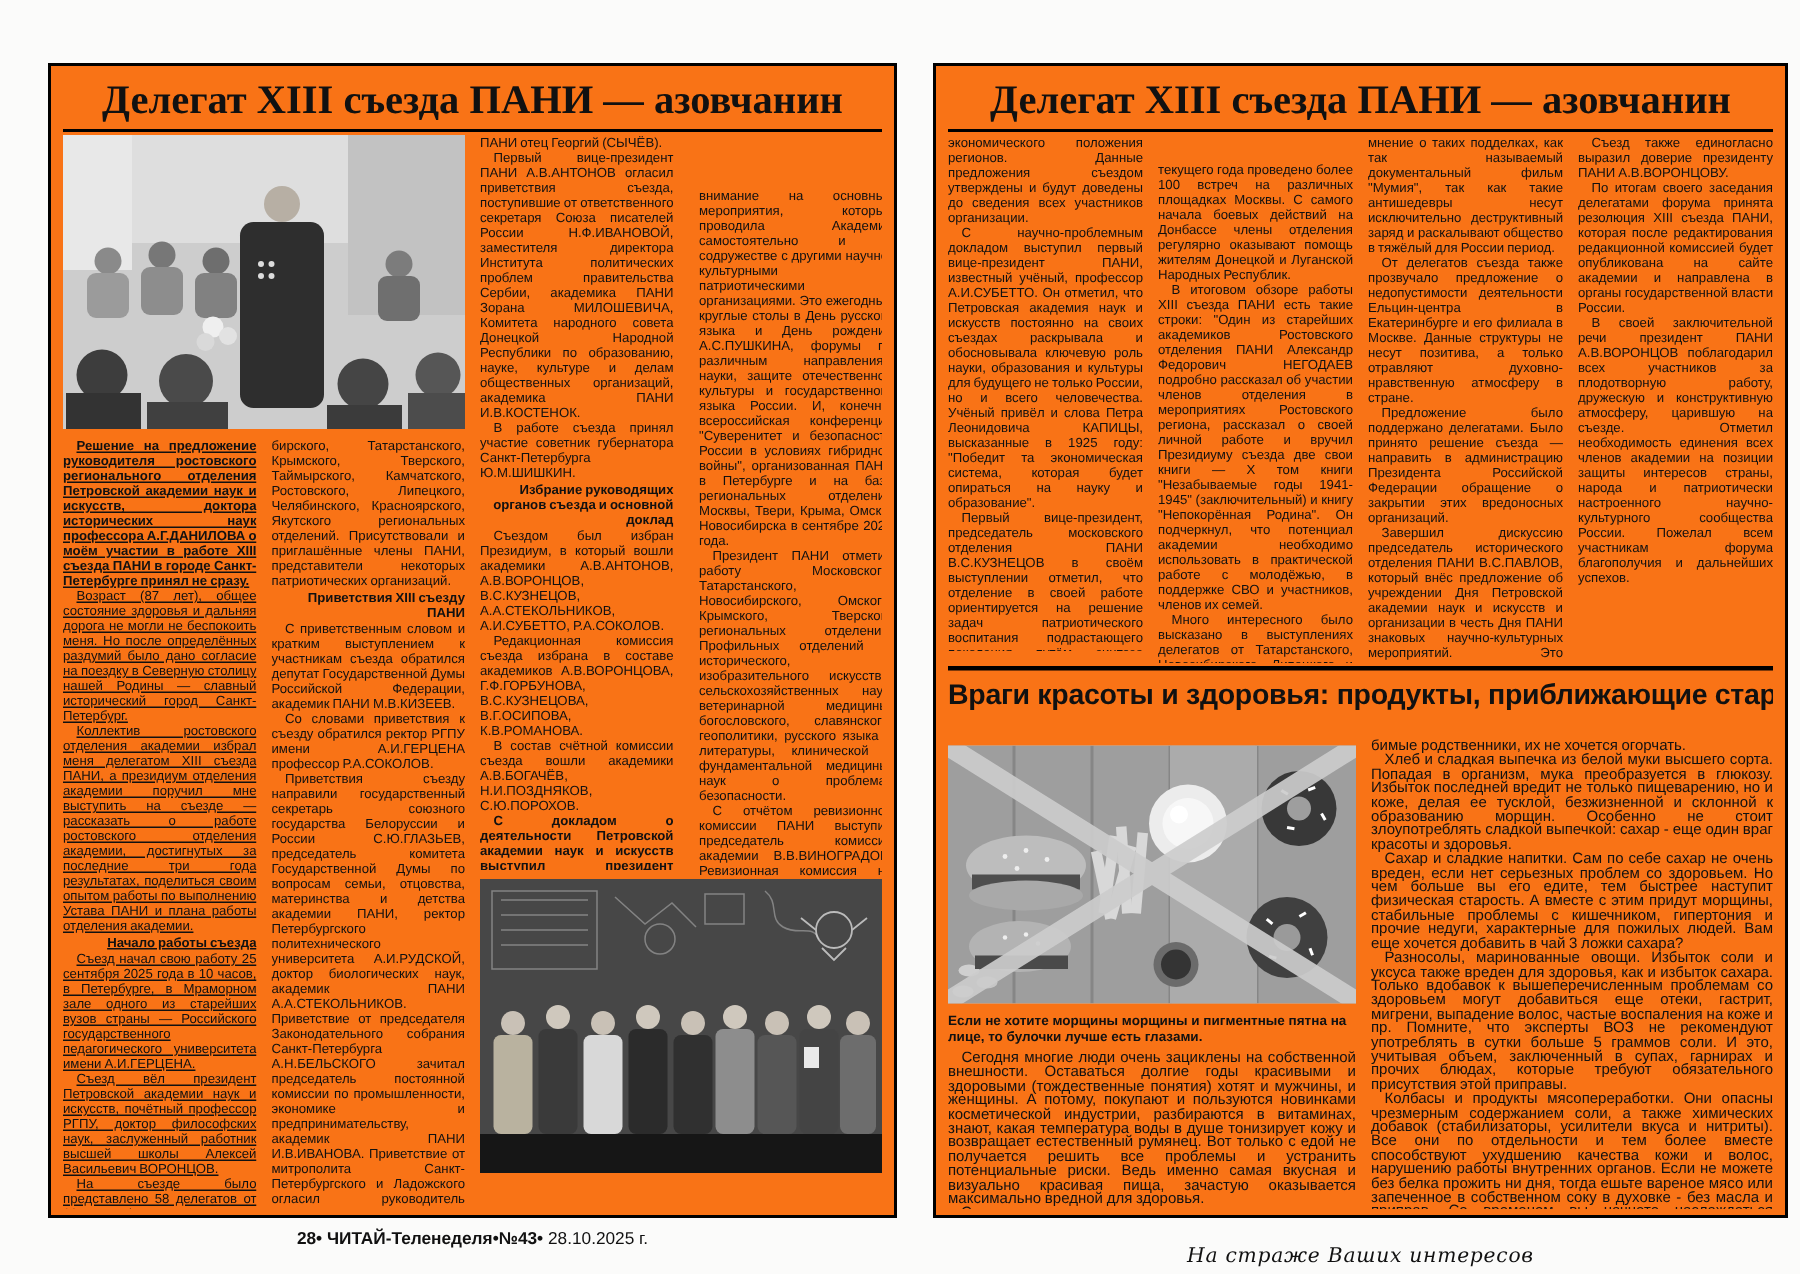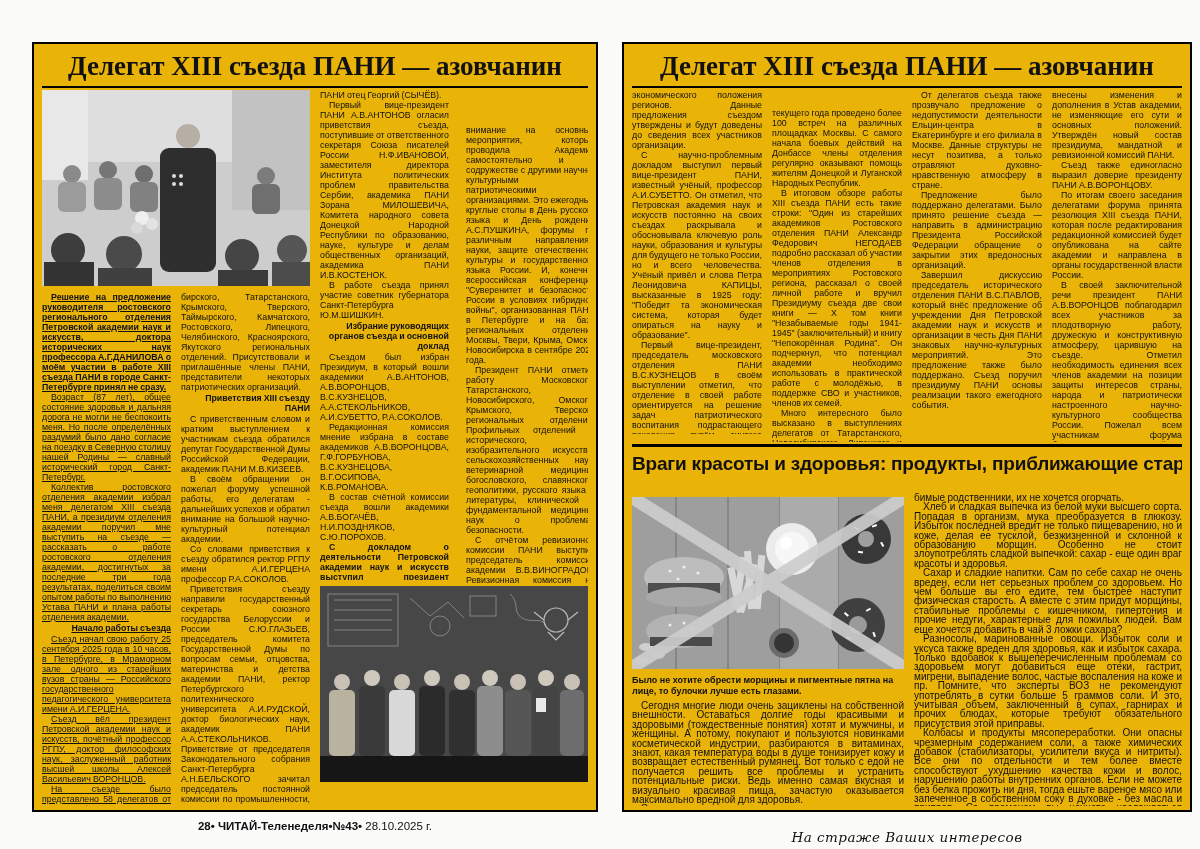--- a/index.html
+++ b/index.html
@@ -1,17 +1,17 @@
 <!DOCTYPE html>
 <html lang="ru"><head>
 <meta charset="utf-8">
 <style>
   html,body{margin:0;padding:0;}
   body{width:1200px;height:849px;background:#fbfbfa;font-family:"Liberation Sans",sans-serif;color:#111;position:relative;overflow:hidden;}
-  .page{position:absolute;top:42px;background:#eab308;border:2px solid #000;box-sizing:border-box;padding:0 8px;}
+  .page{position:absolute;top:42px;background:#f97316;border:2px solid #000;box-sizing:border-box;padding:0 8px;}
   .pageL{left:32px;width:566px;height:770px;}
   .pageR{left:622px;width:570px;height:770px;}
   .masthead{margin:0;height:36px;padding-top:6px;border-bottom:2px solid #000;
     font-family:"Liberation Serif",serif;font-weight:bold;font-size:27px;line-height:32px;
     text-align:center;white-space:nowrap;overflow:hidden;}
   .pbody{position:relative;height:718px;overflow:hidden;}
   .col{position:absolute;overflow:hidden;text-align:justify;font-size:8.8px;line-height:10px;word-spacing:-0.4px;}
   .col p{margin:0;}
   .para{text-indent:9px;}
   .para.cont{text-indent:0;}
@@ -94,31 +94,30 @@
         <p class="para p">Коллектив ростовского отделения академии избрал меня делегатом XIII съезда ПАНИ, а президиум отделения академии поручил мне выступить на съезде — рассказать о работе ростовского отделения академии, достигнутых за последние три года результатах, поделиться своим опытом работы по выполнению Устава ПАНИ и плана работы отделения академии.</p>
         <p class="para h">Начало работы съезда</p>
         <p class="para p">Съезд начал свою работу 25 сентября 2025 года в 10 часов, в Петербурге, в Мраморном зале одного из старейших вузов страны — Российского государственного педагогического университета имени А.И.ГЕРЦЕНА.</p>
         <p class="para p">Съезд вёл президент Петровской академии наук и искусств, почётный профессор РГПУ, доктор философских наук, заслуженный работник высшей школы Алексей Васильевич ВОРОНЦОВ.</p>
         <p class="para p">На съезде было представлено 58 делегатов от 28 профессиональных и региональных отделений академии, в том числе Московского, Новоси-</p>
       </div>
     <div class="col c-l2">
         <p class="para cont">бирского, Татарстанского, Крымского, Тверского, Таймырского, Камчатского, Ростовского, Липецкого, Челябинского, Красноярского, Якутского региональных отделений. Присутствовали и приглашённые члены ПАНИ, представители некоторых патриотических организаций.</p>
         <p class="para h">Приветствия XIII съезду ПАНИ</p>
         <p class="para p">С приветственным словом и кратким выступлением к участникам съезда обратился депутат Государственной Думы Российской Федерации, академик ПАНИ М.В.КИЗЕЕВ.</p>
-        <p class="para p">В своём обращении он пожелал форуму успешной работы, его делегатам - дальнейших успехов и обратил внимание на большой научно-культурный потенциал академии.</p>
         <p class="para p">Со словами приветствия к съезду обратился ректор РГПУ имени А.И.ГЕРЦЕНА профессор Р.А.СОКОЛОВ.</p>
         <p class="para p">Приветствия съезду направили государственный секретарь союзного государства Белоруссии и России С.Ю.ГЛАЗЬЕВ, председатель комитета Государственной Думы по вопросам семьи, отцовства, материнства и детства академии ПАНИ, ректор Петербургского политехнического университета А.И.РУДСКОЙ, доктор биологических наук, академик ПАНИ А.А.СТЕКОЛЬНИКОВ. Приветствие от председателя Законодательного собрания Санкт-Петербурга А.Н.БЕЛЬСКОГО зачитал председатель постоянной комиссии по промышленности, экономике и предпринимательству, академик ПАНИ И.В.ИВАНОВА. Приветствие от митрополита Санкт-Петербургского и Ладожского огласил руководитель Богословского отделения</p>
       </div>
     <div class="col c-l3">
         <p class="para cont">ПАНИ отец Георгий (СЫЧЁВ).</p>
         <p class="para p">Первый вице-президент ПАНИ А.В.АНТОНОВ огласил приветствия съезда, поступившие от ответственного секретаря Союза писателей России Н.Ф.ИВАНОВОЙ, заместителя директора Института политических проблем правительства Сербии, академика ПАНИ Зорана МИЛОШЕВИЧА, Комитета народного совета Донецкой Народной Республики по образованию, науке, культуре и делам общественных организаций, академика ПАНИ И.В.КОСТЕНОК.</p>
         <p class="para p">В работе съезда принял участие советник губернатора Санкт-Петербурга Ю.М.ШИШКИН.</p>
         <p class="para h">Избрание руководящих органов съезда и основной доклад</p>
         <p class="para p">Съездом был избран Президиум, в который вошли академики А.В.АНТОНОВ, А.В.ВОРОНЦОВ, В.С.КУЗНЕЦОВ, А.А.СТЕКОЛЬНИКОВ, А.И.СУБЕТТО, Р.А.СОКОЛОВ.</p>
-        <p class="para p">Редакционная комиссия мнение избрана в составе академиков А.В.ВОРОНЦОВА, Г.Ф.ГОРБУНОВА, В.С.КУЗНЕЦОВА, В.Г.ОСИПОВА, К.В.РОМАНОВА.</p>
+        <p class="para p">Редакционная комиссия съезда избрана в составе академиков А.В.ВОРОНЦОВА, Г.Ф.ГОРБУНОВА, В.С.КУЗНЕЦОВА, В.Г.ОСИПОВА, К.В.РОМАНОВА.</p>
         <p class="para p">В состав счётной комиссии съезда вошли академики А.В.БОГАЧЁВ, Н.И.ПОЗДНЯКОВ, С.Ю.ПОРОХОВ.</p>
         <p class="para b">С докладом о деятельности Петровской академии наук и искусств выступил президент академии А.В. ВОРОНЦОВ. Он отметил, что в указанный период академия продолжила курс на укрепление суверенитета и безопасности России, поддержку патриотического настроения работников науки и культуры.</p>
       </div>
     <div class="col c-l4">
         <p class="para cont">внимание на основные мероприятия, которые проводила Академия самостоятельно и в содружестве с другими научно-культурными и патриотическими организациями. Это ежегодные круглые столы в День русского языка и День рождения А.С.ПУШКИНА, форумы по различным направлениям науки, защите отечественной культуры и государственного языка России. И, конечно, всероссийская конференция "Суверенитет и безопасность России в условиях гибридной войны", организованная ПАНИ в Петербурге и на базе региональных отделений Москвы, Твери, Крыма, Омска, Новосибирска в сентябре 2024 года.</p>
         <p class="para p">Президент ПАНИ отметил работу Московского, Татарстанского, Новосибирского, Омского, Крымского, Тверского региональных отделений. Профильных отделений -- исторического, изобразительного искусства, сельскохозяйственных наук, ветеринарной медицины, богословского, славянского, геополитики, русского языка и литературы, клинической и фундаментальной медицины, наук о проблемах безопасности.</p>
         <p class="para p">С отчётом ревизионной комиссии ПАНИ выступил председатель комиссии академии В.В.ВИНОГРАДОВ. Ревизионная комиссия не выявила нарушений российского законодательства в ходе работы академии. С учётом роста цен председатель ревизионной комиссии предложил несколько увеличить размеры вступительных взносов и варьировать ежегодные взносы с учётом</p>
       </div>
     <figure class="ph ph2">
       <svg width="268" height="196" viewBox="0 0 268 196" xmlns="http://www.w3.org/2000/svg">
@@ -169,26 +168,26 @@
         <p class="para cont">экономического положения регионов. Данные предложения съездом утверждены и будут доведены до сведения всех участников организации.</p>
         <p class="para p">С научно-проблемным докладом выступил первый вице-президент ПАНИ, известный учёный, профессор А.И.СУБЕТТО. Он отметил, что Петровская академия наук и искусств постоянно на своих съездах раскрывала и обосновывала ключевую роль науки, образования и культуры для будущего не только России, но и всего человечества. Учёный привёл и слова Петра Леонидовича КАПИЦЫ, высказанные в 1925 году: "Победит та экономическая система, которая будет опираться на науку и образование".</p>
         <p class="para p">Первый вице-президент, председатель московского отделения ПАНИ В.С.КУЗНЕЦОВ в своём выступлении отметил, что отделение в своей работе ориентируется на решение задач патриотического воспитания подрастающего поколения путём синтеза академического образования и проектной деятельности, основанной на межведомственном взаимодействии школ, вузов и учреждений культуры.</p>
       </div>
     <div class="col c-r2">
         <p class="para cont">текущего года проведено более 100 встреч на различных площадках Москвы. С самого начала боевых действий на Донбассе члены отделения регулярно оказывают помощь жителям Донецкой и Луганской Народных Республик.</p>
         <p class="para p">В итоговом обзоре работы XIII съезда ПАНИ есть такие строки: "Один из старейших академиков Ростовского отделения ПАНИ Александр Федорович НЕГОДАЕВ подробно рассказал об участии членов отделения в мероприятиях Ростовского региона, рассказал о своей личной работе и вручил Президиуму съезда две свои книги — X том книги "Незабываемые годы 1941-1945" (заключительный) и книгу "Непокорённая Родина". Он подчеркнул, что потенциал академии необходимо использовать в практической работе с молодёжью, в поддержке СВО и участников, членов их семей.</p>
         <p class="para p">Много интересного было высказано в выступлениях делегатов от Татарстанского, Новосибирского, Липецкого и других региональных отделений ПАНИ. Так, например, руководитель организации философии и социогуманитарных наук ПАНИ А.Л.ВАССОЕВИЧ высказал крайне негативное</p>
       </div>
     <div class="col c-r3">
+        <p class="para cont">мнение о таких подделках, как так называемый документальный фильм "Мумия", так как такие антишедевры несут исключительно деструктивный заряд и раскалывают общество в тяжёлый для России период.</p>
         <p class="para p">От делегатов съезда также прозвучало предложение о недопустимости деятельности Ельцин-центра в Екатеринбурге и его филиала в Москве. Данные структуры не несут позитива, а только отравляют духовно-нравственную атмосферу в стране.</p>
         <p class="para p">Предложение было поддержано делегатами. Было принято решение съезда — направить в администрацию Президента Российской Федерации обращение о закрытии этих вредоносных организаций.</p>
         <p class="para p">Завершил дискуссию председатель исторического отделения ПАНИ В.С.ПАВЛОВ, который внёс предложение об учреждении Дня Петровской академии наук и искусств и организации в честь Дня ПАНИ знаковых научно-культурных мероприятий. Это предложение также было поддержано. Съезд поручил президиуму ПАНИ основы реализации такого ежегодного события.</p>
       </div>
     <div class="col c-r4">
-        <p class="para cont">внесены изменения и дополнения в Устав академии, не изменяющие его сути и основных положений. Утверждён новый состав президиума, мандатной и ревизионной комиссий ПАНИ.</p>
         <p class="para p">Съезд также единогласно выразил доверие президенту ПАНИ А.В.ВОРОНЦОВУ.</p>
         <p class="para p">По итогам своего заседания делегатами форума принята резолюция XIII съезда ПАНИ, которая после редактирования редакционной комиссией будет опубликована на сайте академии и направлена в органы государственной власти России.</p>
         <p class="para p">В своей заключительной речи президент ПАНИ А.В.ВОРОНЦОВ поблагодарил всех участников за плодотворную работу, дружескую и конструктивную атмосферу, царившую на съезде. Отметил необходимость единения всех членов академии на позиции защиты интересов страны, народа и патриотически настроенного научно-культурного сообщества России. Пожелал всем участникам форума благополучия и дальнейших успехов.</p>
       </div>
 
     <div class="art2">
       <h2 class="a2head">Враги красоты и здоровья: продукты, приближающие старость</h2>
       <figure class="ph ph3">
         <svg width="272" height="172" viewBox="0 0 272 172" xmlns="http://www.w3.org/2000/svg">
           <rect width="272" height="172" fill="#9e9e9e"></rect>
@@ -245,21 +244,21 @@
               <rect x="214" y="140" width="5" height="2" fill="#fff" transform="rotate(15 216 141)"></rect>
           </g>
           <circle cx="152" cy="146" r="15" fill="#6b6b6b"></circle>
             <circle cx="152" cy="146" r="10" fill="#343434"></circle>
           <g fill="#cdcdcd" opacity="0.92">
             <rect x="-34" y="79" width="340" height="13" transform="rotate(32 136 86)"></rect>
             <rect x="-34" y="79" width="340" height="13" transform="rotate(-32 136 86)"></rect>
           </g>
         </svg>
       </figure>
-      <p class="a2cap">Было не хотите обрести морщины и пигментные пятна на лице, то булочки лучше есть глазами.</p>
+      <p class="a2cap">Если не хотите морщины морщины и пигментные пятна на лице, то булочки лучше есть глазами.</p>
       <div class="a2txt a2intro">
           <p class="para p">Сегодня многие люди очень зациклены на собственной внешности. Оставаться долгие годы красивыми и здоровыми (тождественные понятия) хотят и мужчины, и женщины. А потому, покупают и пользуются новинками косметической индустрии, разбираются в витаминах, знают, какая температура воды в душе тонизирует кожу и возвращает естественный румянец. Вот только с едой не получается решить все проблемы и устранить потенциальные риски. Ведь именно самая вкусная и визуально красивая пища, зачастую оказывается максимально вредной для здоровья.</p>
           <p class="para p">Эндокринологи назвали продукты, которые точно стоит пересмотреть в потреблении и есть. Даже если вас угощают в гостях лю-</p>
         </div>
       <div class="a2txt a2body">
           <p class="para cont">бимые родственники, их не хочется огорчать.</p>
           <p class="para p">Хлеб и сладкая выпечка из белой муки высшего сорта. Попадая в организм, мука преобразуется в глюкозу. Избыток последней вредит не только пищеварению, но и коже, делая ее тусклой, безжизненной и склонной к образованию морщин. Особенно не стоит злоупотреблять сладкой выпечкой: сахар - еще один враг красоты и здоровья.</p>
           <p class="para p">Сахар и сладкие напитки. Сам по себе сахар не очень вреден, если нет серьезных проблем со здоровьем. Но чем больше вы его едите, тем быстрее наступит физическая старость. А вместе с этим придут морщины, стабильные проблемы с кишечником, гипертония и прочие недуги, характерные для пожилых людей. Вам еще хочется добавить в чай 3 ложки сахара?</p>
           <p class="para p">Разносолы, маринованные овощи. Избыток соли и уксуса также вреден для здоровья, как и избыток сахара. Только вдобавок к вышеперечисленным проблемам со здоровьем могут добавиться еще отеки, гастрит, мигрени, выпадение волос, частые воспаления на коже и пр. Помните, что эксперты ВОЗ не рекомендуют употреблять в сутки больше 5 граммов соли. И это, учитывая объем, заключенный в супах, гарнирах и прочих блюдах, которые требуют обязательного присутствия этой приправы.</p>
           <p class="para p">Колбасы и продукты мясопереработки. Они опасны чрезмерным содержанием соли, а также химических добавок (стабилизаторы, усилители вкуса и нитриты). Все они по отдельности и тем более вместе способствуют ухудшению качества кожи и волос, нарушению работы внутренних органов. Если не можете без белка прожить ни дня, тогда ешьте вареное мясо или запеченное в собственном соку в духовке - без масла и приправ. Со временем вы начнете наслаждаться истинным вкусом продуктов натурального происхождения.</p>

